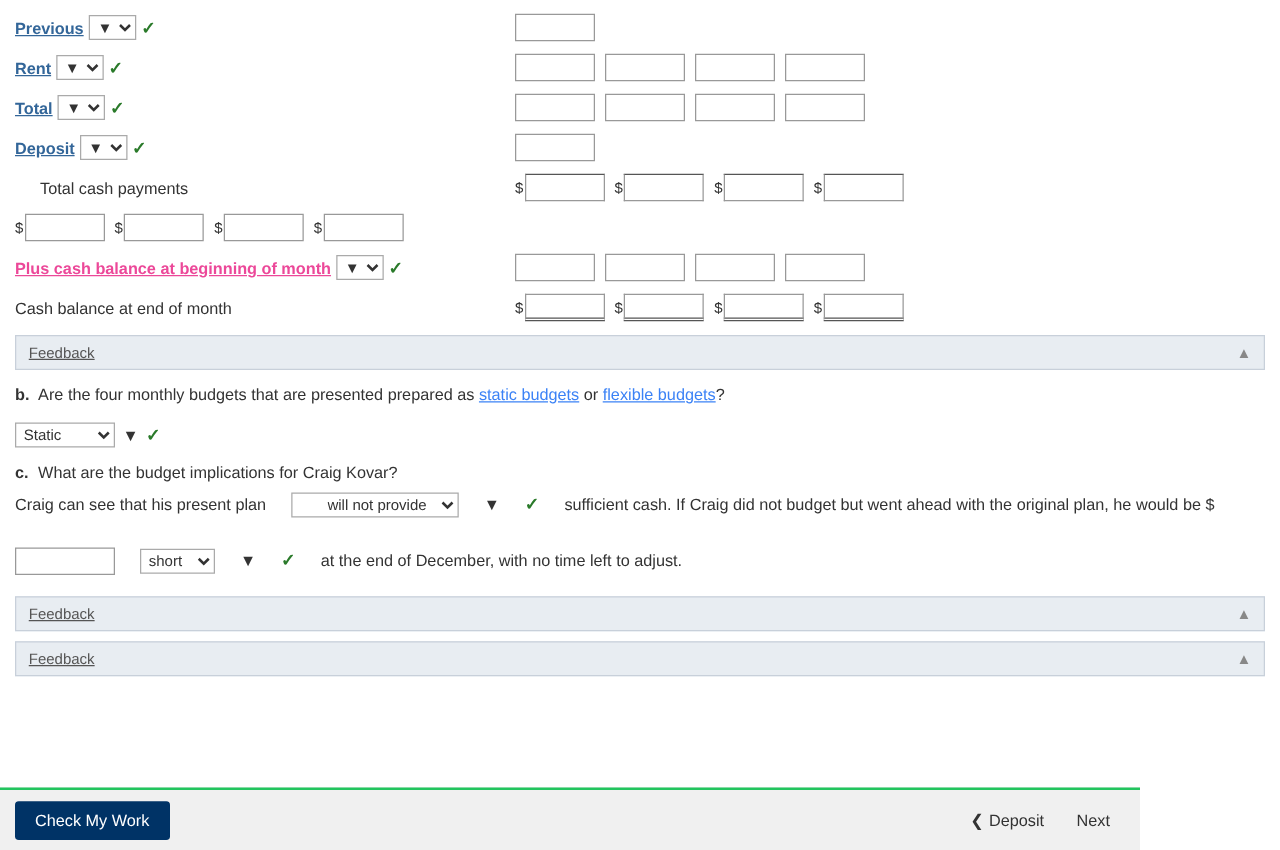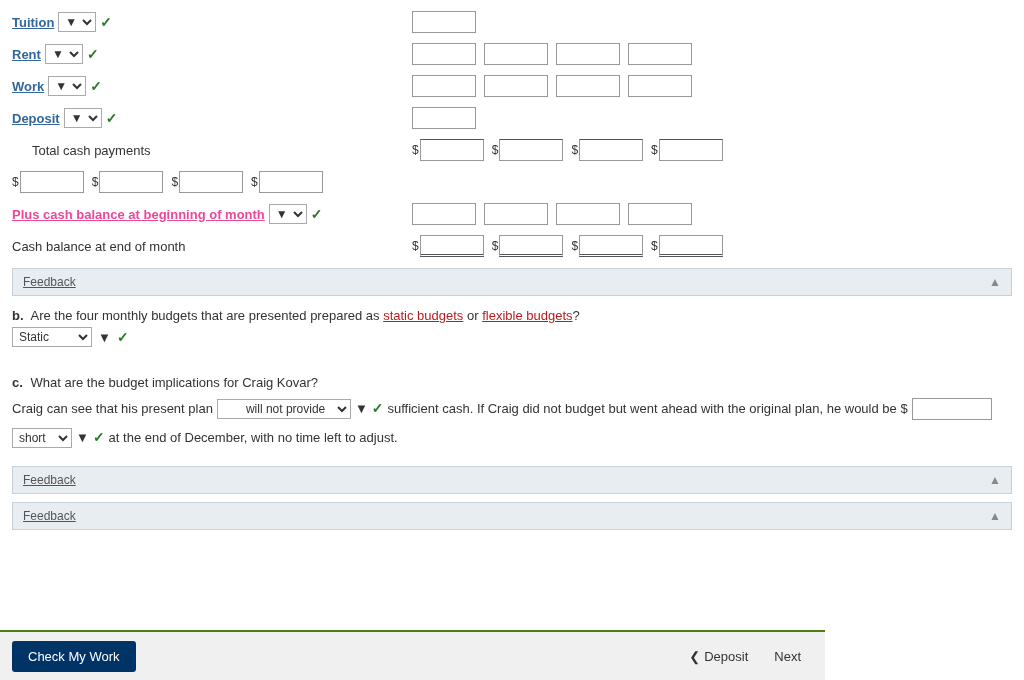--- a/index.html
+++ b/index.html
@@ -111,57 +111,57 @@
       margin-top: 12px;
       margin-bottom: 8px;
     }
 
     .section-label {
       font-weight: bold;
       margin-right: 4px;
     }
 
     .static-link {
-      color: #b91c1c;
+      color: #3b82f6;
       text-decoration: underline;
     }
 
     .static-row {
       display: flex;
       align-items: center;
       gap: 6px;
-      margin-top: 4px;
+      margin-top: 15px;
     }
 
     
     .section-c {
-      margin-top: 28px;
+      margin-top: 12px;
     }
 
     .section-c-question {
       margin-bottom: 6px;
     }
 
     .section-c-answer {
       display: flex;
       flex-wrap: wrap;
       align-items: center;
-      gap: 4px;
+      gap: 20px;
       line-height: 1.8;
     }
 
     
     .bottom-bar {
       position: fixed;
       bottom: 0;
       left: 0;
-      width: 825px;
+      width: 912px;
       height: 50px;
       background: #f0f0f0;
-      border-top: 2px solid #4d7c0f;
+      border-top: 2px solid #22c55e;
       display: flex;
       align-items: center;
       justify-content: space-between;
       padding: 0 12px;
     }
 
     .check-work-btn {
       background: #003366;
       color: #fff;
       border: none;
@@ -197,21 +197,21 @@
       border-bottom: 3px double #555;
     }
   </style>
 </head>
 <body>
 
 <div class="main-content">
 
   <div class="row">
     <div class="row-label">
-      <a href="#" class="link-label">Tuition</a>
+      <a href="#" class="link-label">Previous</a>
       <select class="dropdown-select">
         <option>▼</option>
       </select>
       <span class="check-mark">✓</span>
     </div>
     <div class="inputs-grid">
       <div class="input-cell">
         <input type="text" style="">
       </div>
     </div>
@@ -228,21 +228,21 @@
     <div class="inputs-grid">
       <input type="text" style="">
       <input type="text" style="">
       <input type="text" style="">
       <input type="text" style="">
     </div>
   </div>
 
   <div class="row">
     <div class="row-label">
-      <a href="#" class="link-label">Work</a>
+      <a href="#" class="link-label">Total</a>
       <select class="dropdown-select">
         <option>▼</option>
       </select>
       <span class="check-mark">✓</span>
     </div>
     <div class="inputs-grid">
       <input type="text" style="">
       <input type="text" style="">
       <input type="text" style="">
       <input type="text" style="">

